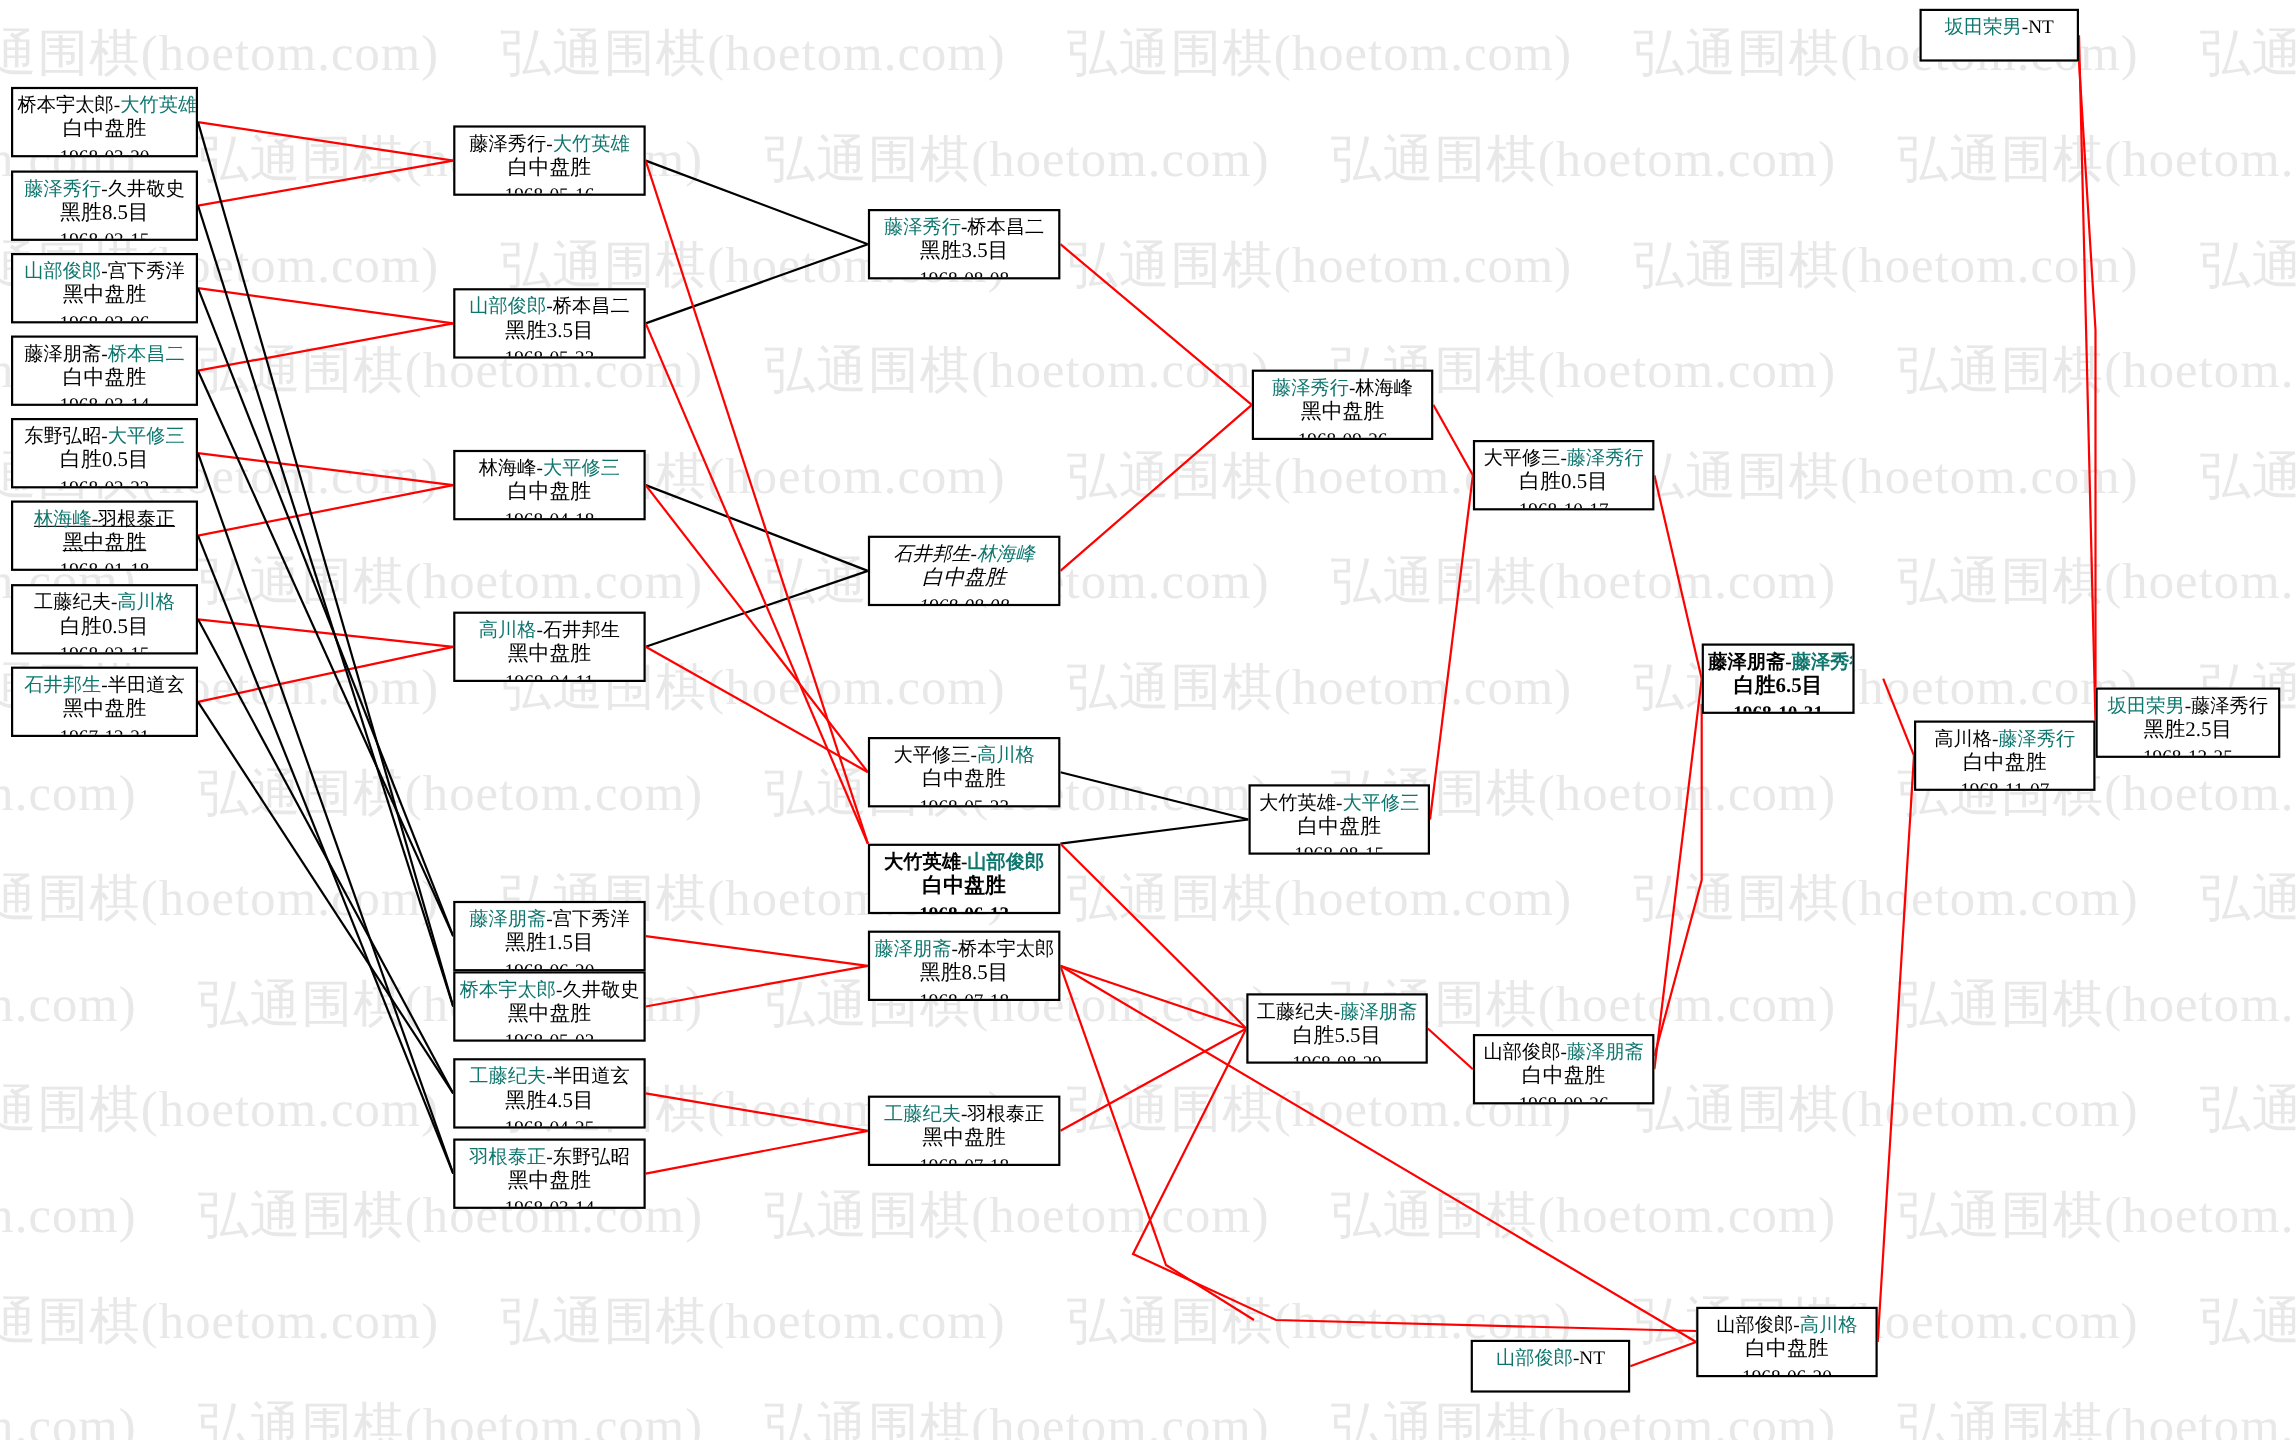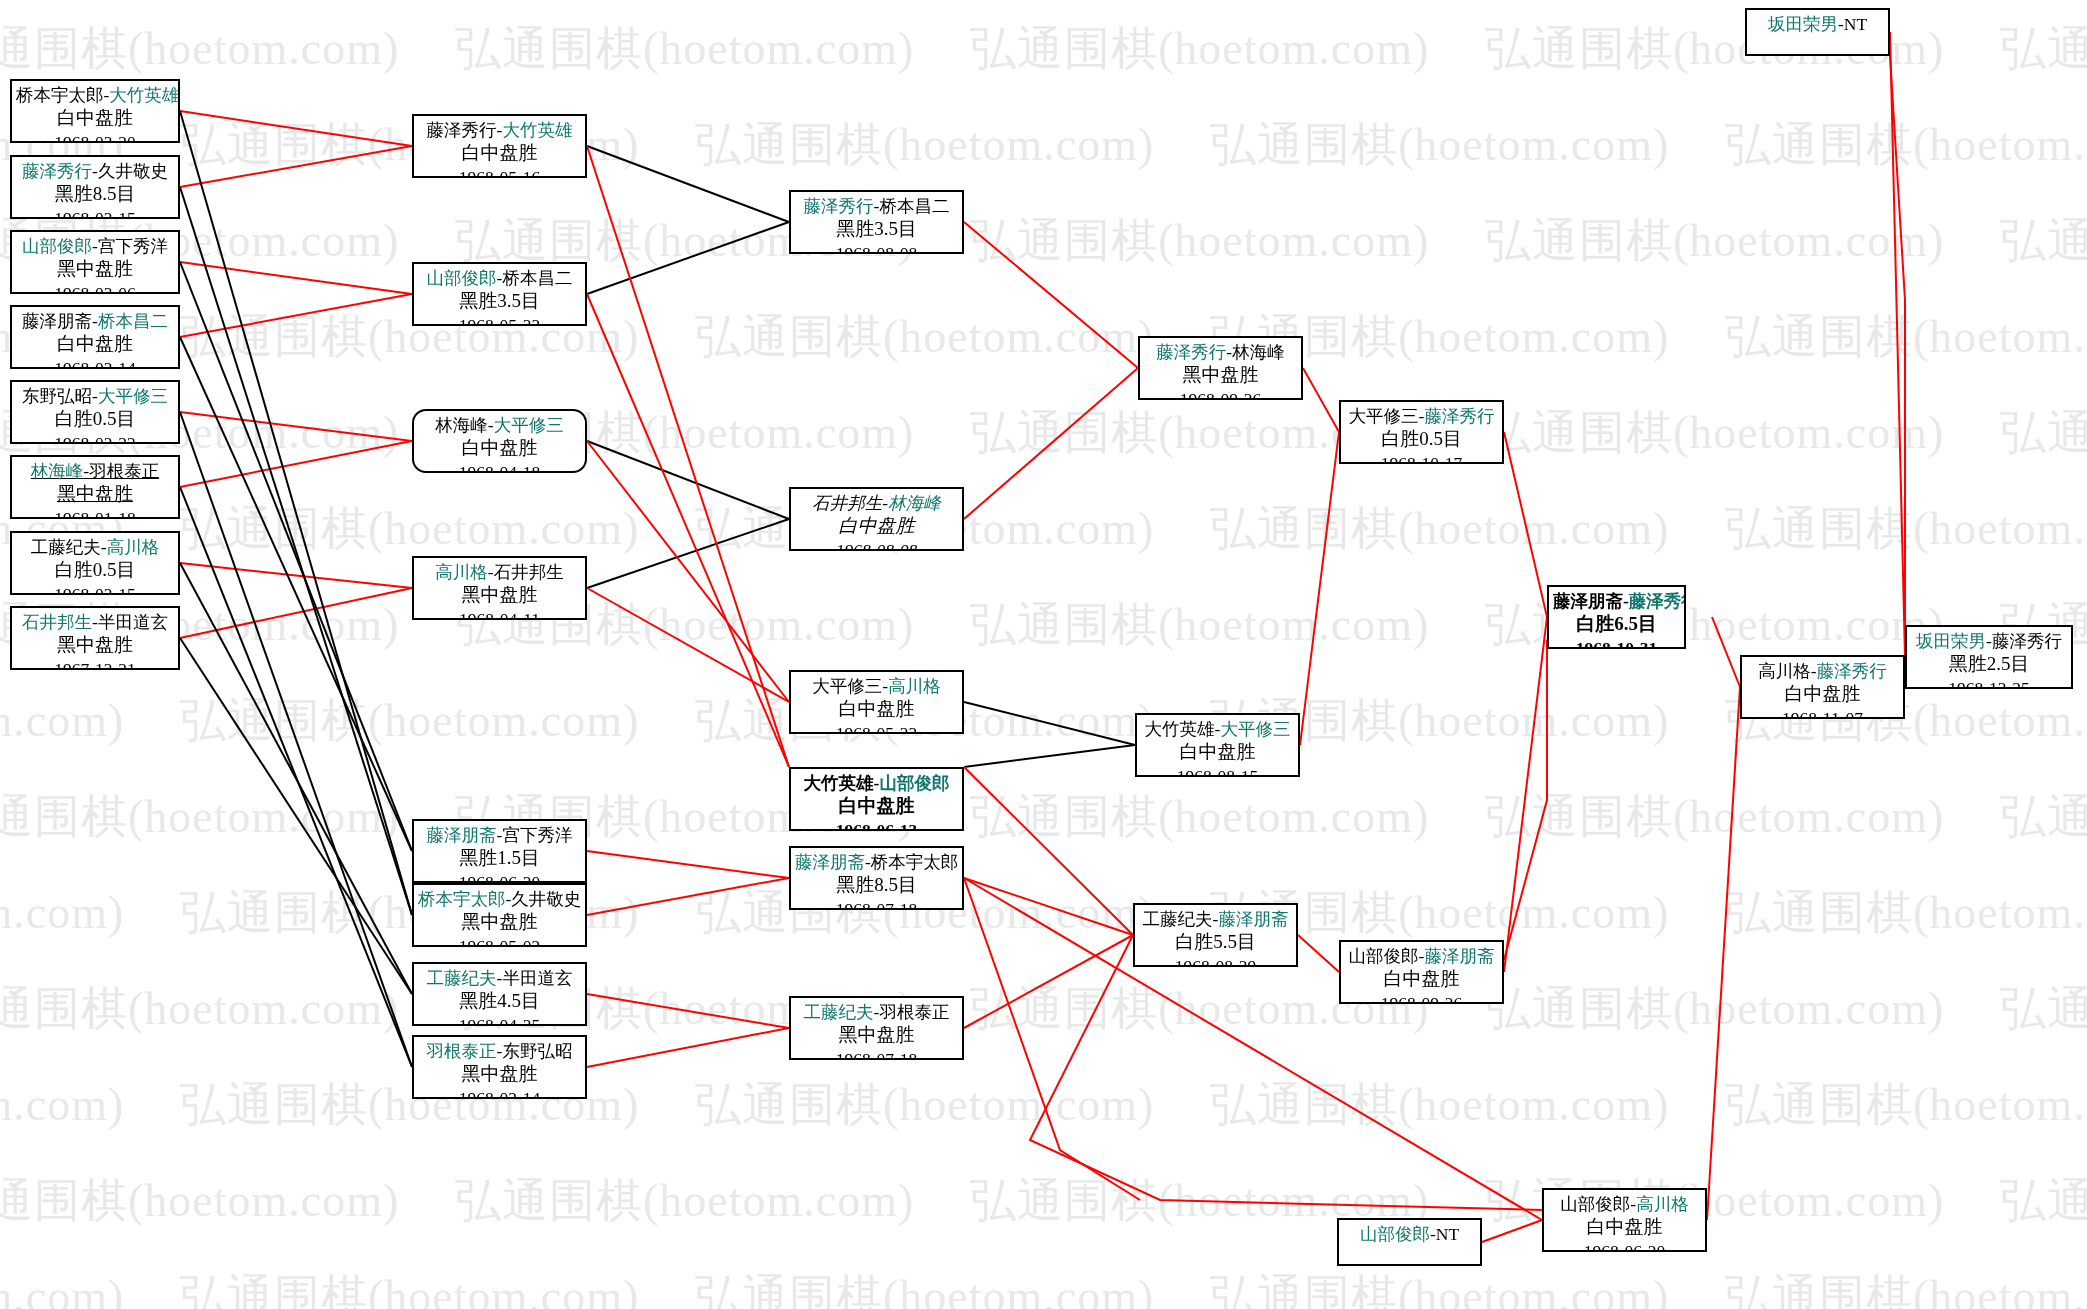--- a/index.html
+++ b/index.html
@@ -243,21 +243,21 @@
       <div class="node" style="left: 412px; top: 114px; width: 175px; height: 64px;">
         <div class="match-players"><span class="l">藤泽秀行</span><span class="sep">-</span><span class="w">大竹英雄</span></div>
         <div class="match-result">白中盘胜</div>
         <div class="match-date">1968-05-16</div>
       </div>
       <div class="node" style="left: 412px; top: 262px; width: 175px; height: 64px;">
         <div class="match-players"><span class="w">山部俊郎</span><span class="sep">-</span><span class="l">桥本昌二</span></div>
         <div class="match-result">黑胜3.5目</div>
         <div class="match-date">1968-05-23</div>
       </div>
-      <div class="node" style="left: 412px; top: 409px; width: 175px; height: 64px; border-radius: 14px;">
+      <div class="node" style="left: 412px; top: 409px; width: 175px; height: 64px;">
         <div class="match-players"><span class="l">林海峰</span><span class="sep">-</span><span class="w">大平修三</span></div>
         <div class="match-result">白中盘胜</div>
         <div class="match-date">1968-04-18</div>
       </div>
       <div class="node" style="left: 412px; top: 556px; width: 175px; height: 64px;">
         <div class="match-players"><span class="w">高川格</span><span class="sep">-</span><span class="l">石井邦生</span></div>
         <div class="match-result">黑中盘胜</div>
         <div class="match-date">1968-04-11</div>
       </div>
       <div class="node" style="left: 412px; top: 819px; width: 175px; height: 64px;">

